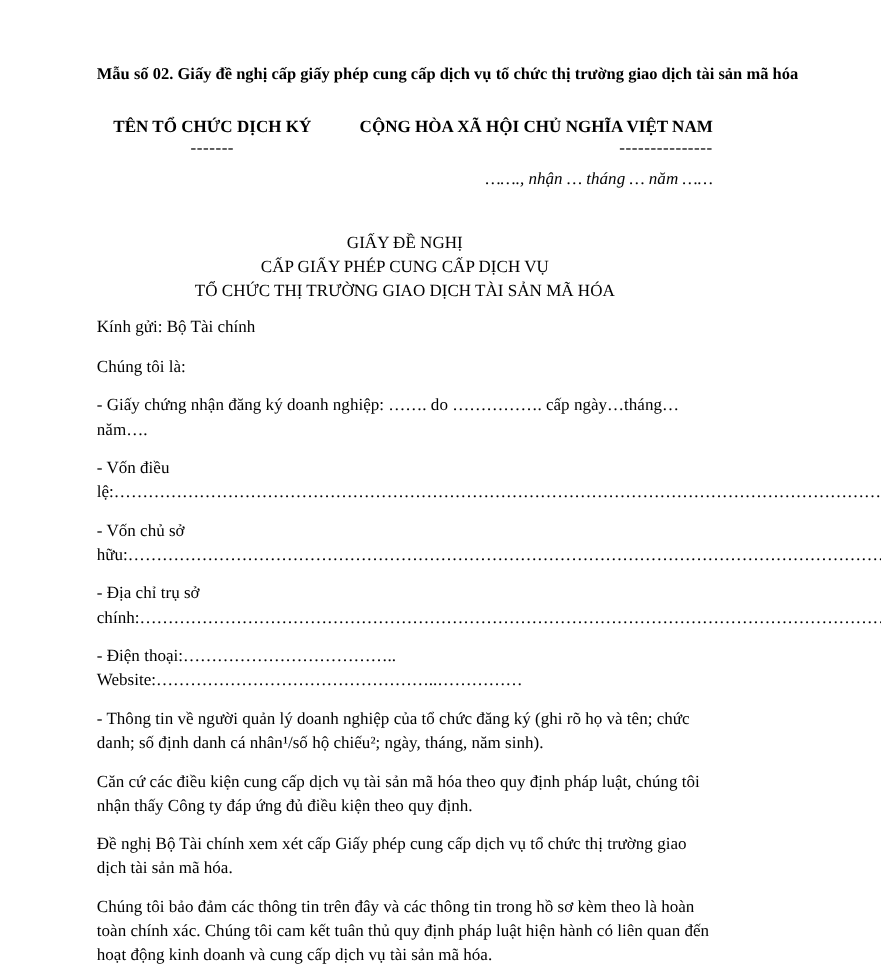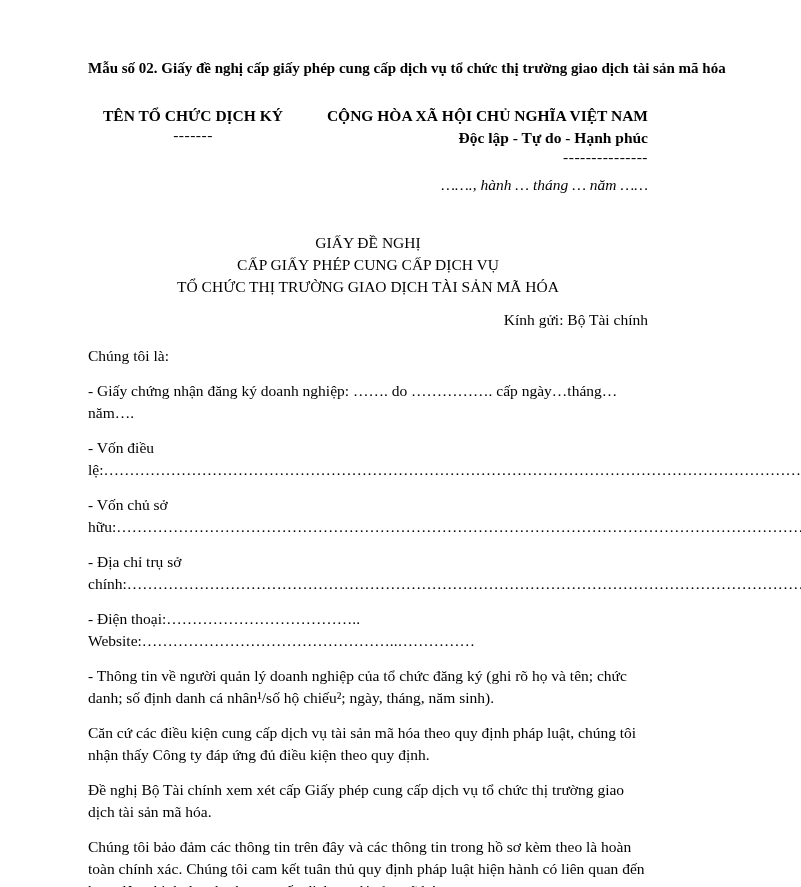--- a/index.html
+++ b/index.html
@@ -55,21 +55,21 @@
     line-height: 22px;
     margin-top: 10px;
   }
   .doc-title {
     text-align: center;
     font-weight: normal;
     line-height: 22px;
     margin-top: 36px;
   }
   .recipient {
-    text-align: right;
+    text-align: left;
     line-height: 22px;
     margin-top: 11px;
   }
   .body-text {
     margin-top: 14px;
   }
   .body-text p {
     margin: 0 0 13px 0;
     line-height: 22px;
     text-align: left;
@@ -82,26 +82,25 @@
 
   <div class="form-label">Mẫu số 02. Giấy đề nghị cấp giấy phép cung cấp dịch vụ tổ chức thị trường giao dịch tài sản mã hóa</div>
 
   <div class="header-row">
     <div class="header-col-left">
       <div class="hdr-bold">TÊN TỔ CHỨC DỊCH KÝ</div>
       <div class="divider">-------</div>
     </div>
     <div class="header-col-right">
       <div class="hdr-bold">CỘNG HÒA XÃ HỘI CHỦ NGHĨA VIỆT NAM</div>
-      <div class="hdr-bold">Độc lập - Tự do - Hạnh phúc</div>
       <div class="divider">---------------</div>
     </div>
   </div>
 
-  <div class="date-line">……., hành … tháng … năm ……</div>
+  <div class="date-line">……., nhận … tháng … năm ……</div>
 
   <div class="doc-title">
     <div>GIẤY ĐỀ NGHỊ</div>
     <div>CẤP GIẤY PHÉP CUNG CẤP DỊCH VỤ</div>
     <div>TỔ CHỨC THỊ TRƯỜNG GIAO DỊCH TÀI SẢN MÃ HÓA</div>
   </div>
 
   <div class="recipient">Kính gửi: Bộ Tài chính</div>
 
   <div class="body-text">

